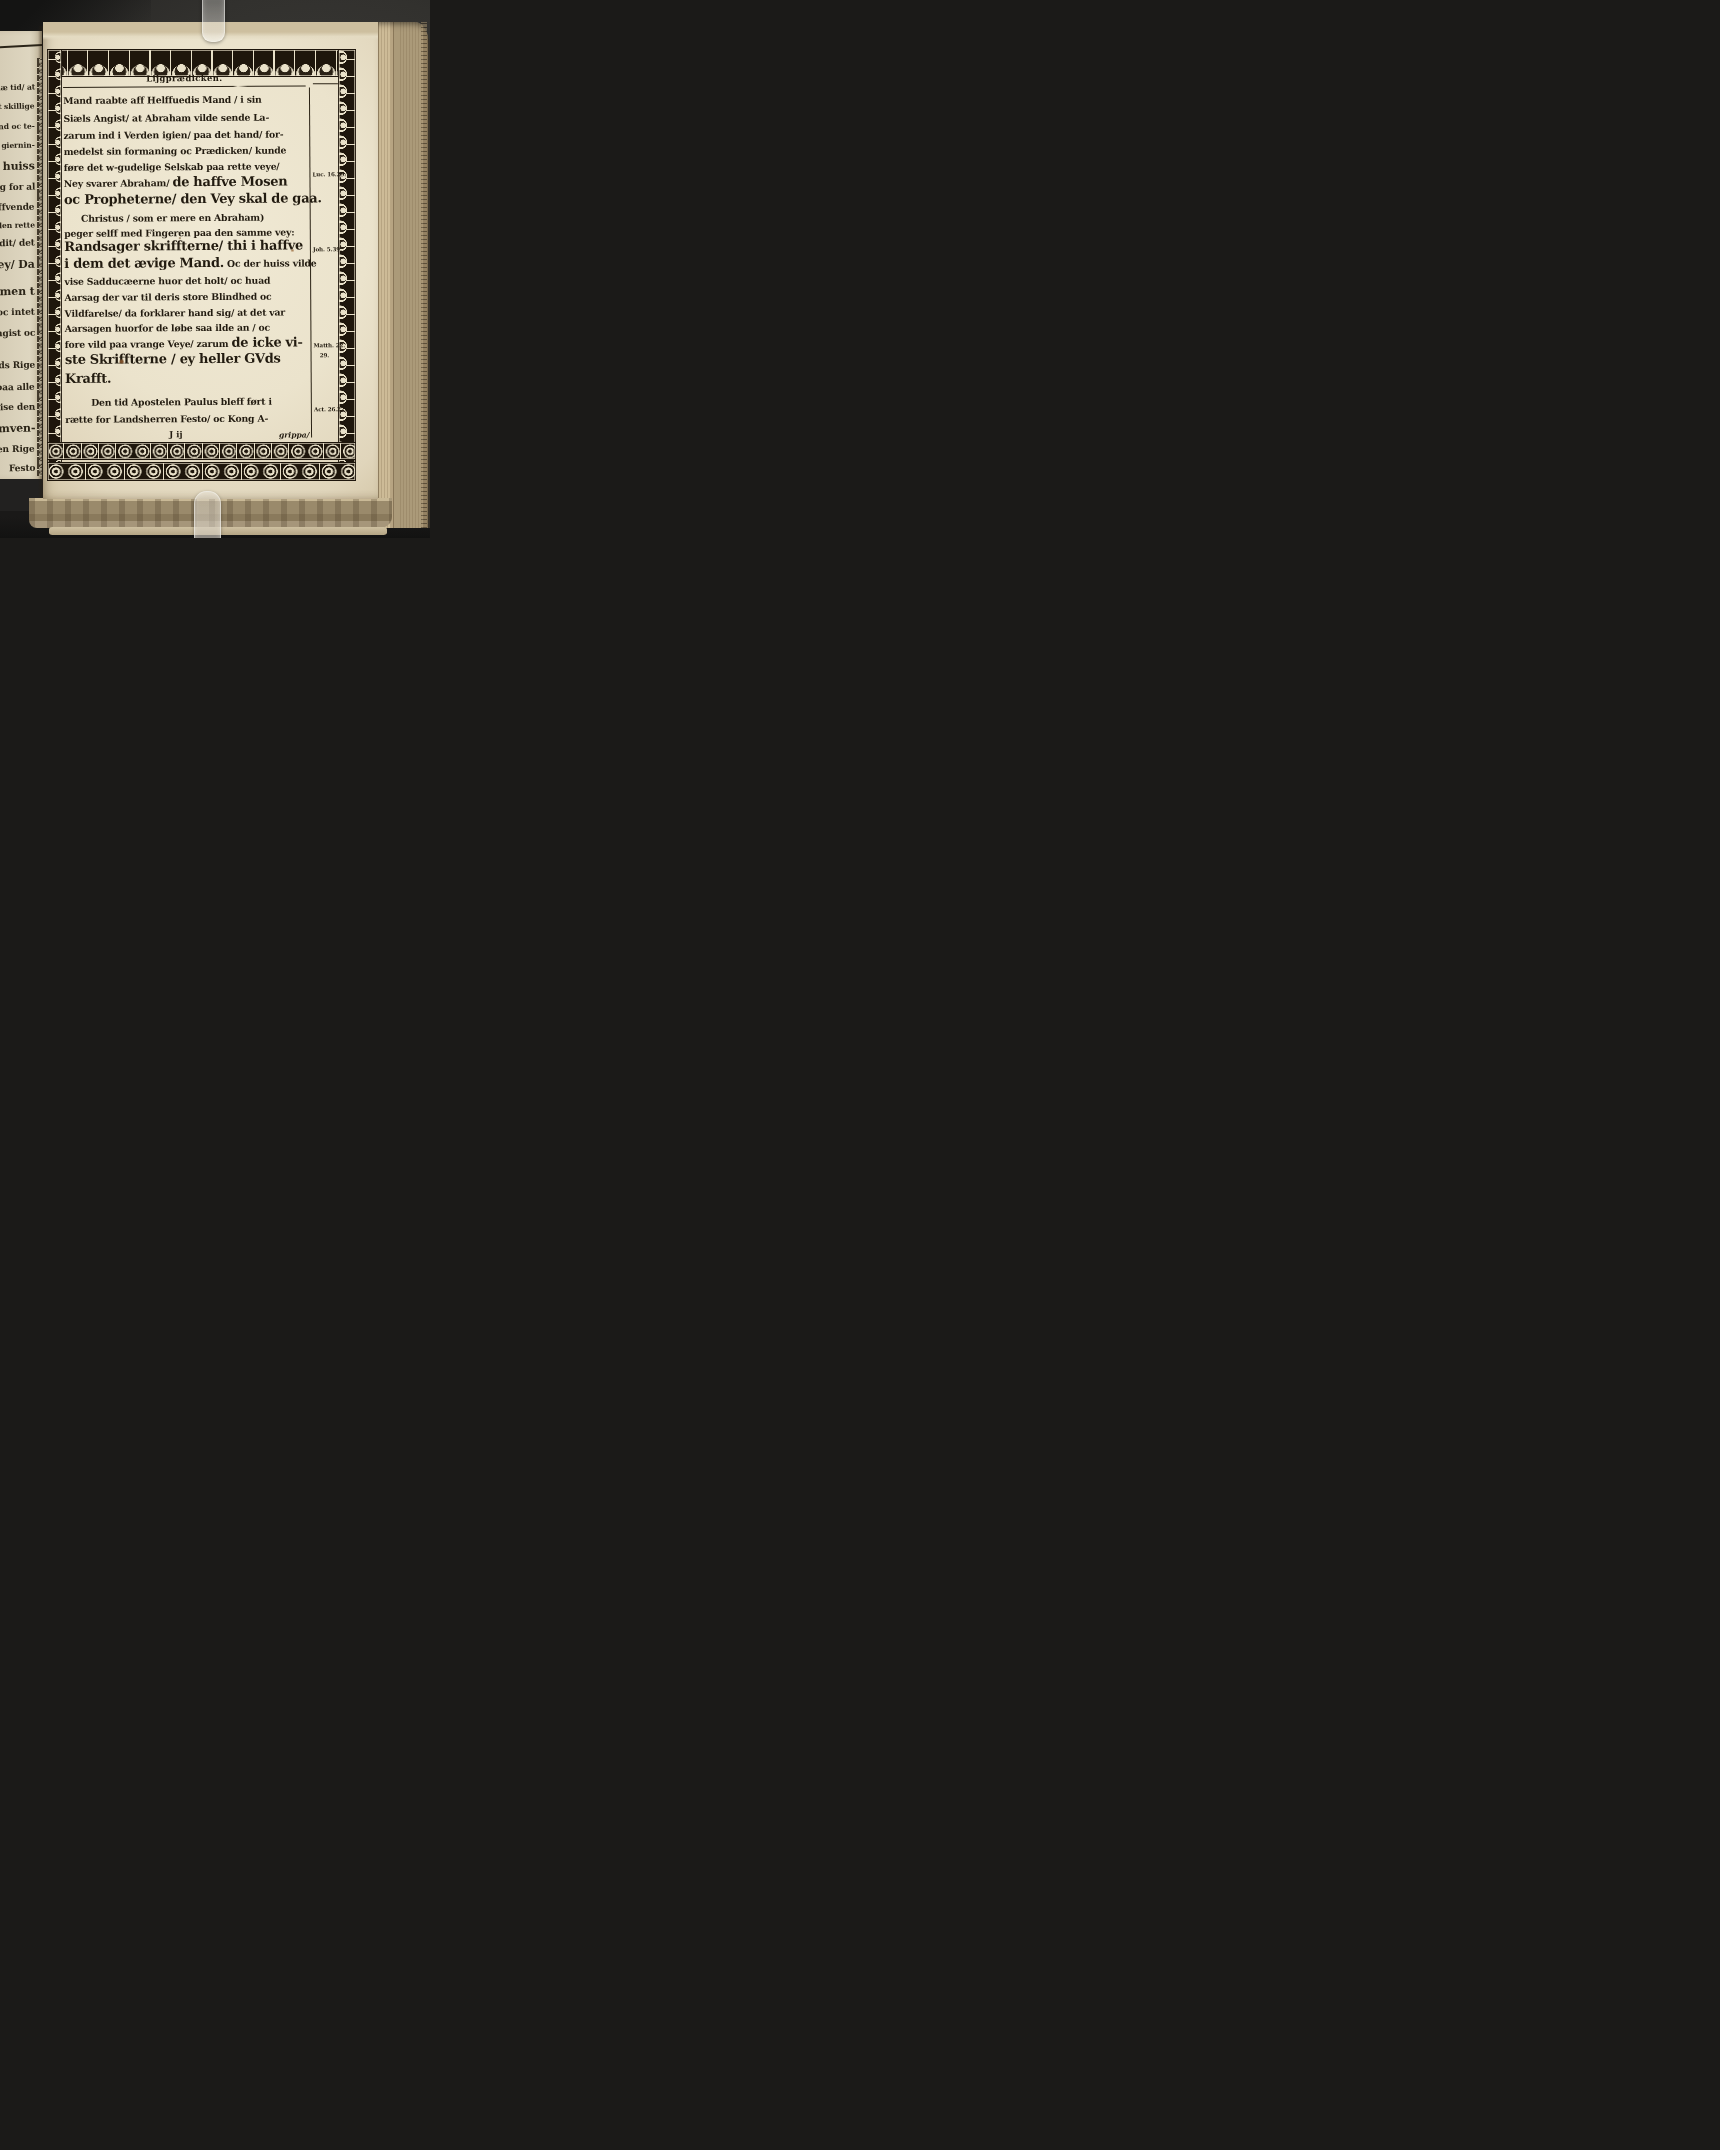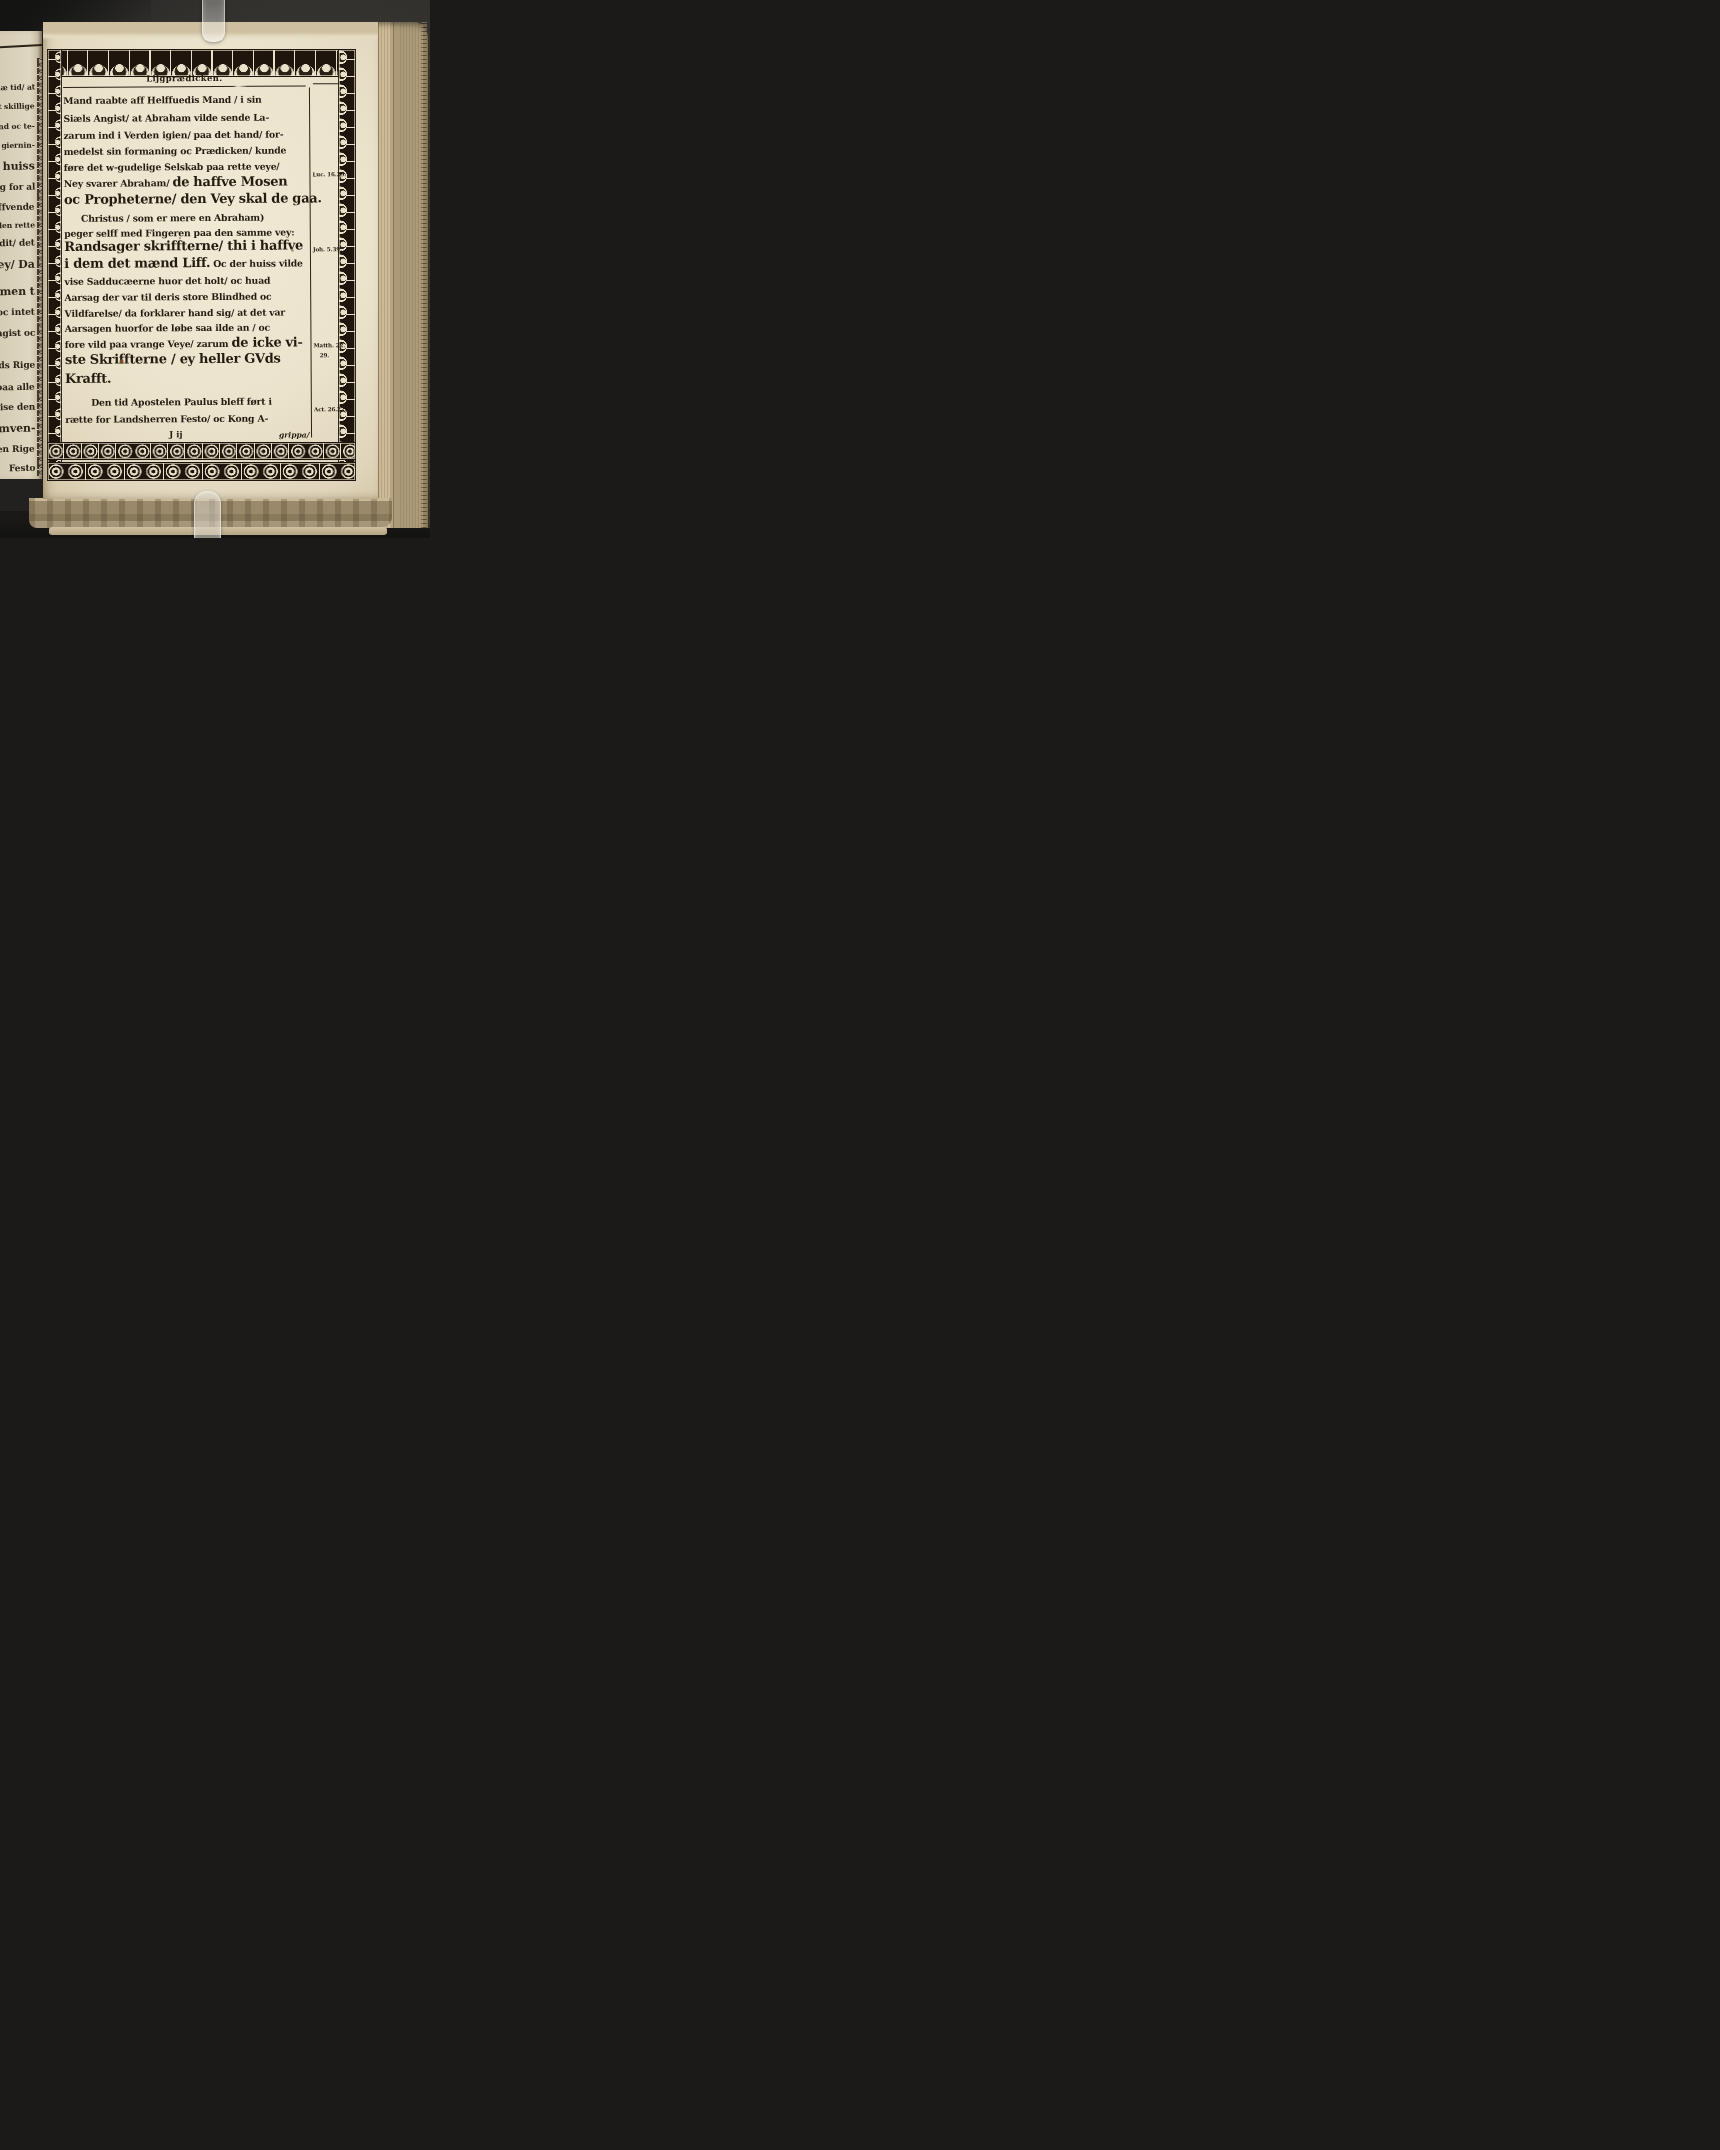--- a/index.html
+++ b/index.html
@@ -186,21 +186,21 @@
         <div class="ln" style="top:64px"><span class="pre">Mand raabte aff Helffuedis Mand / i sin</span><span class="em"></span><span class="post"></span></div>
         <div class="ln" style="top:82px"><span class="pre">Siæls Angist/ at Abraham vilde sende La-</span><span class="em"></span><span class="post"></span></div>
         <div class="ln" style="top:99px"><span class="pre">zarum ind i Verden igien/ paa det hand/ for-</span><span class="em"></span><span class="post"></span></div>
         <div class="ln" style="top:115px"><span class="pre">medelst sin formaning oc Prædicken/ kunde</span><span class="em"></span><span class="post"></span></div>
         <div class="ln" style="top:131px"><span class="pre">føre det w-gudelige Selskab paa rette veye/</span><span class="em"></span><span class="post"></span></div>
         <div class="ln" style="top:147px"><span class="pre">Ney svarer Abraham/ </span><span class="em">de haffve Mosen</span><span class="post"></span></div>
         <div class="ln big" style="top:164px"><span class="pre"></span><span class="em">oc Propheterne/ den Vey skal de gaa.</span><span class="post"></span></div>
         <div class="ln indent1" style="top:182px"><span class="pre">Christus / som er mere en Abraham)</span><span class="em"></span><span class="post"></span></div>
         <div class="ln" style="top:197px"><span class="pre">peger selff med Fingeren paa den samme vey:</span><span class="em"></span><span class="post"></span></div>
         <div class="ln big" style="top:211px"><span class="pre"></span><span class="em">Randsager skriffterne/ thi i haffve</span><span class="post"></span></div>
-        <div class="ln" style="top:228px"><span class="em">i dem det mænd Liff.</span><span class="post"> Oc der huiss vilde</span></div>
+        <div class="ln" style="top:228px"><span class="em">i dem det ævige Mand.</span><span class="post"> Oc der huiss vilde</span></div>
         <div class="ln" style="top:245px"><span class="pre">vise Sadducæerne huor det holt/ oc huad</span><span class="em"></span><span class="post"></span></div>
         <div class="ln" style="top:261px"><span class="pre">Aarsag der var til deris store Blindhed oc</span><span class="em"></span><span class="post"></span></div>
         <div class="ln" style="top:277px"><span class="pre">Vildfarelse/ da forklarer hand sig/ at det var</span><span class="em"></span><span class="post"></span></div>
         <div class="ln" style="top:292px"><span class="pre">Aarsagen huorfor de løbe saa ilde an / oc</span><span class="em"></span><span class="post"></span></div>
         <div class="ln" style="top:308px"><span class="pre">fore vild paa vrange Veye/ zarum </span><span class="em">de icke vi-</span><span class="post"></span></div>
         <div class="ln big" style="top:324px"><span class="pre"></span><span class="em">ste Skriffterne / ey heller GVds</span><span class="post"></span></div>
         <div class="ln big" style="top:343px"><span class="pre"></span><span class="em">Krafft.</span><span class="post"></span></div>
         <div class="ln indent2" style="top:366px"><span class="pre">Den tid Apostelen Paulus bleff ført i</span><span class="em"></span><span class="post"></span></div>
         <div class="ln" style="top:383px"><span class="pre">rætte for Landsherren Festo/ oc Kong A-</span><span class="em"></span><span class="post"></span></div>
 

